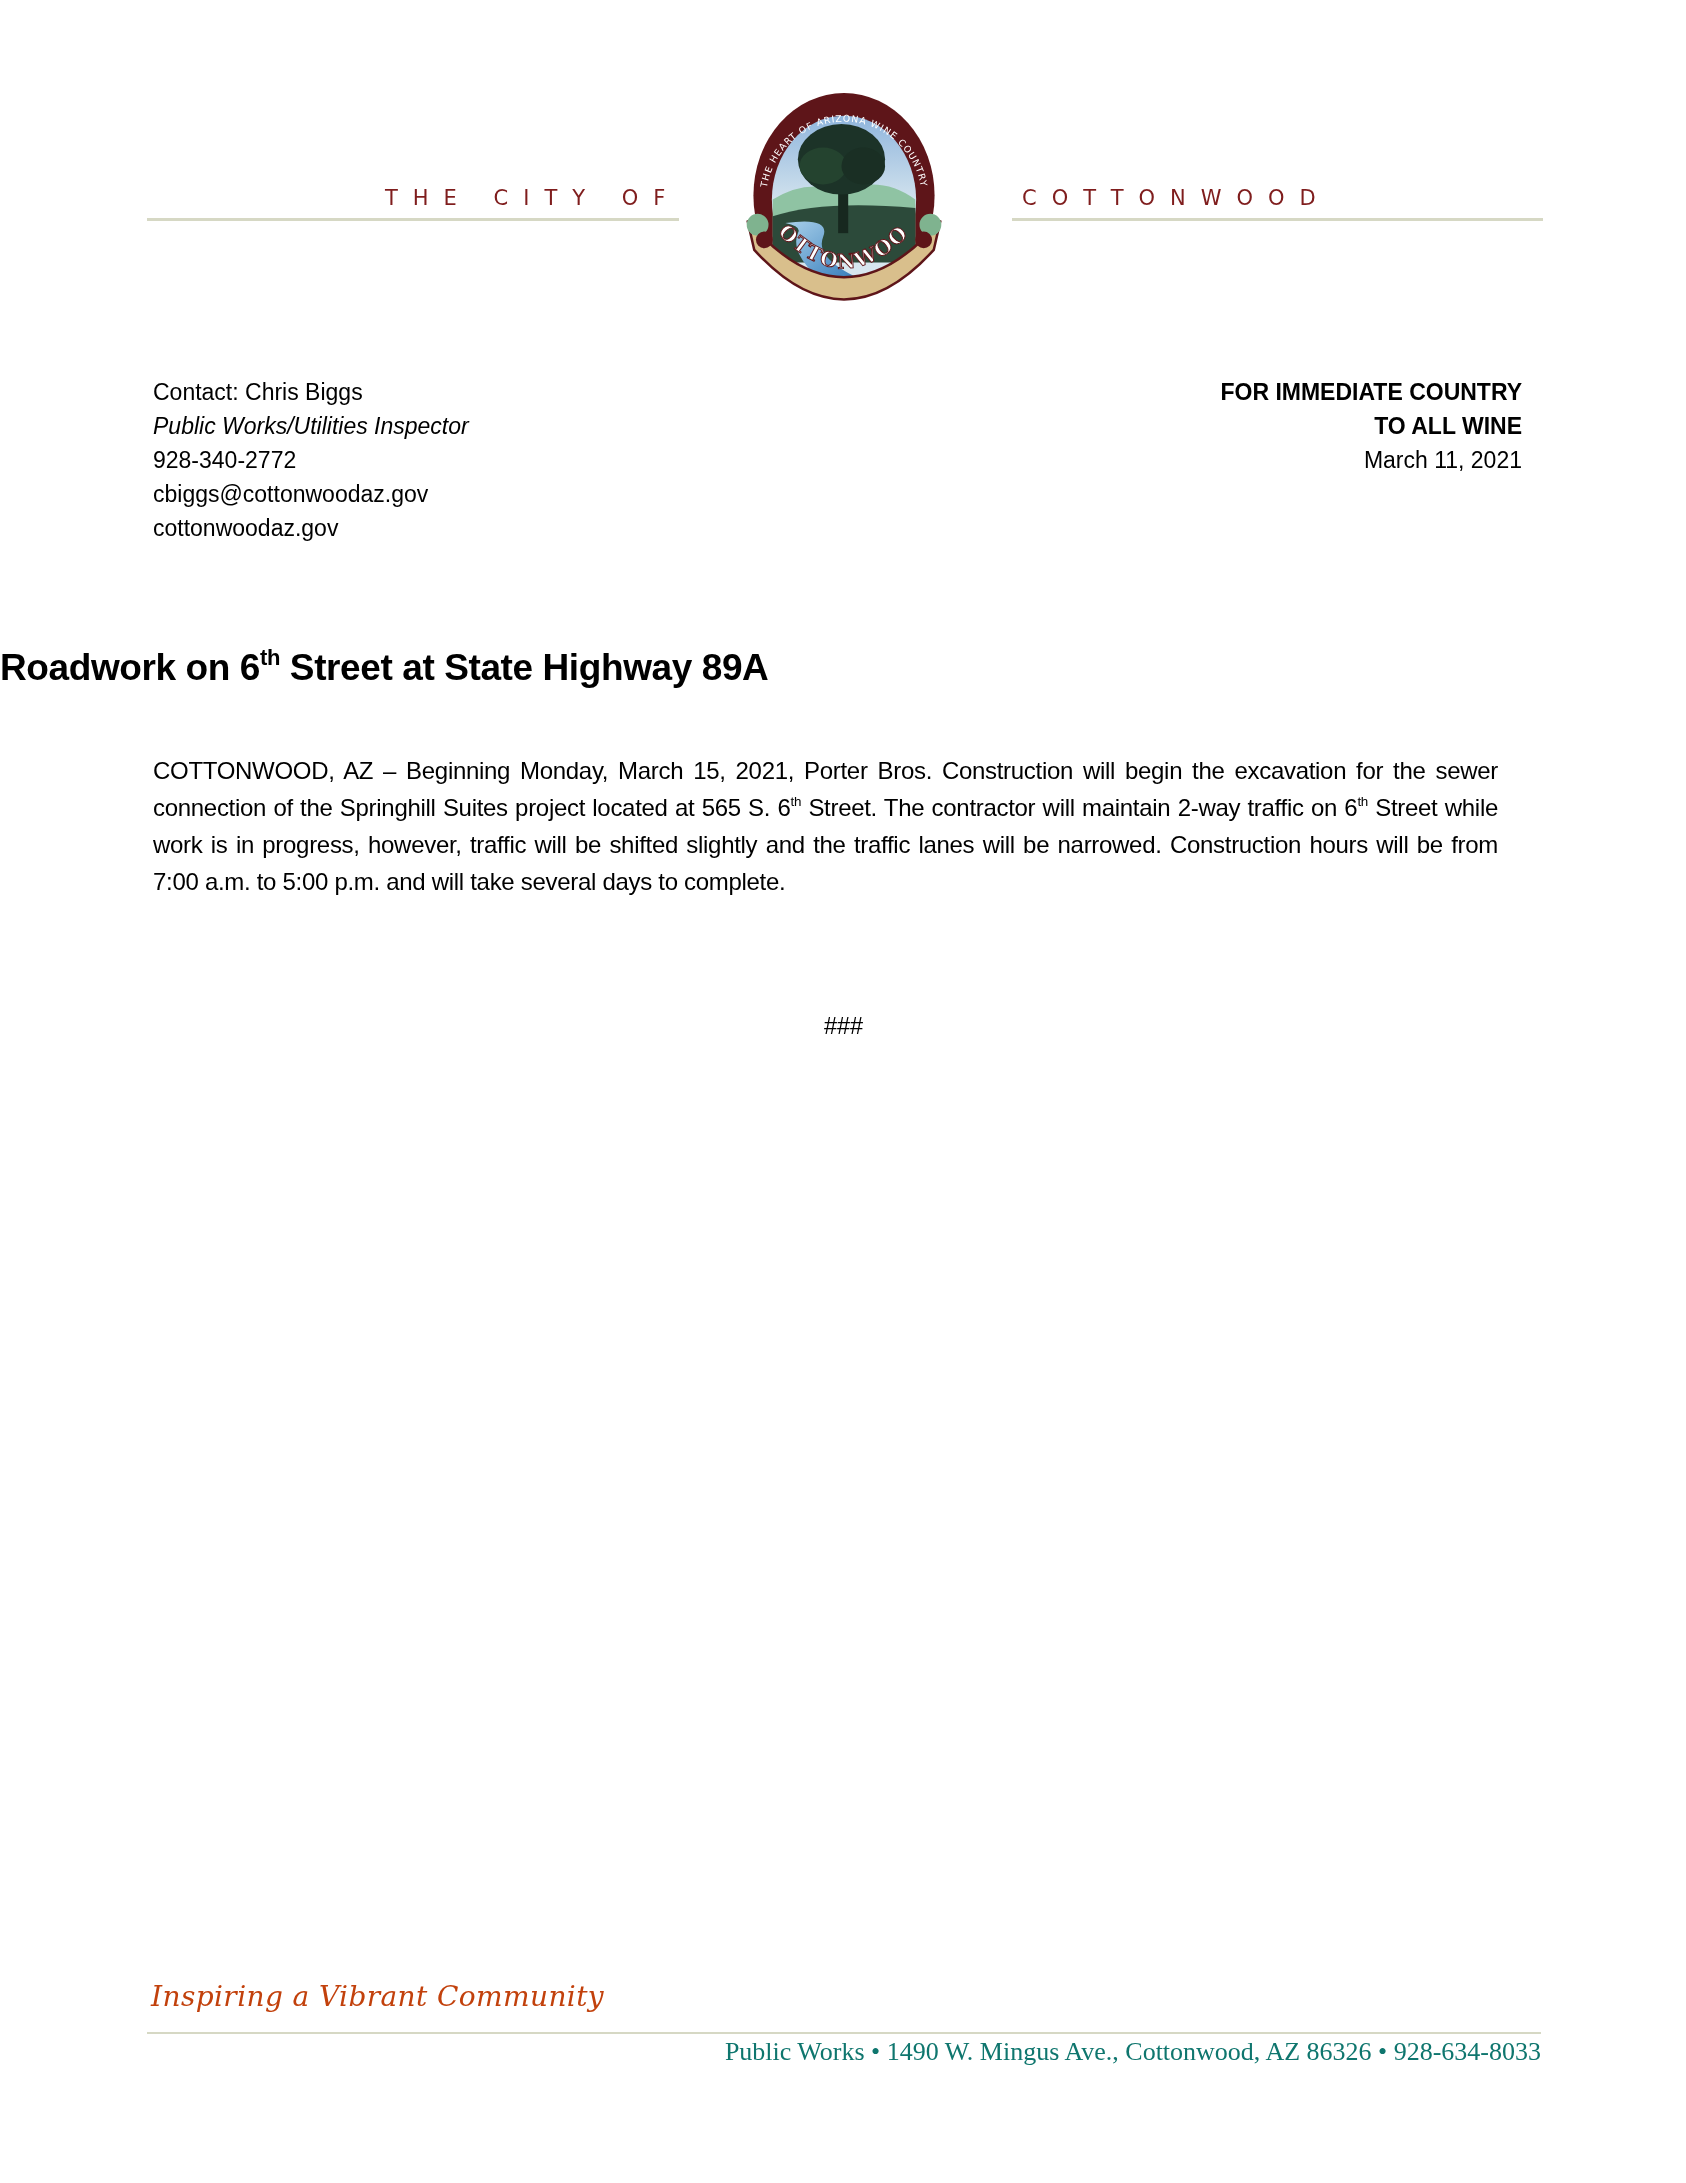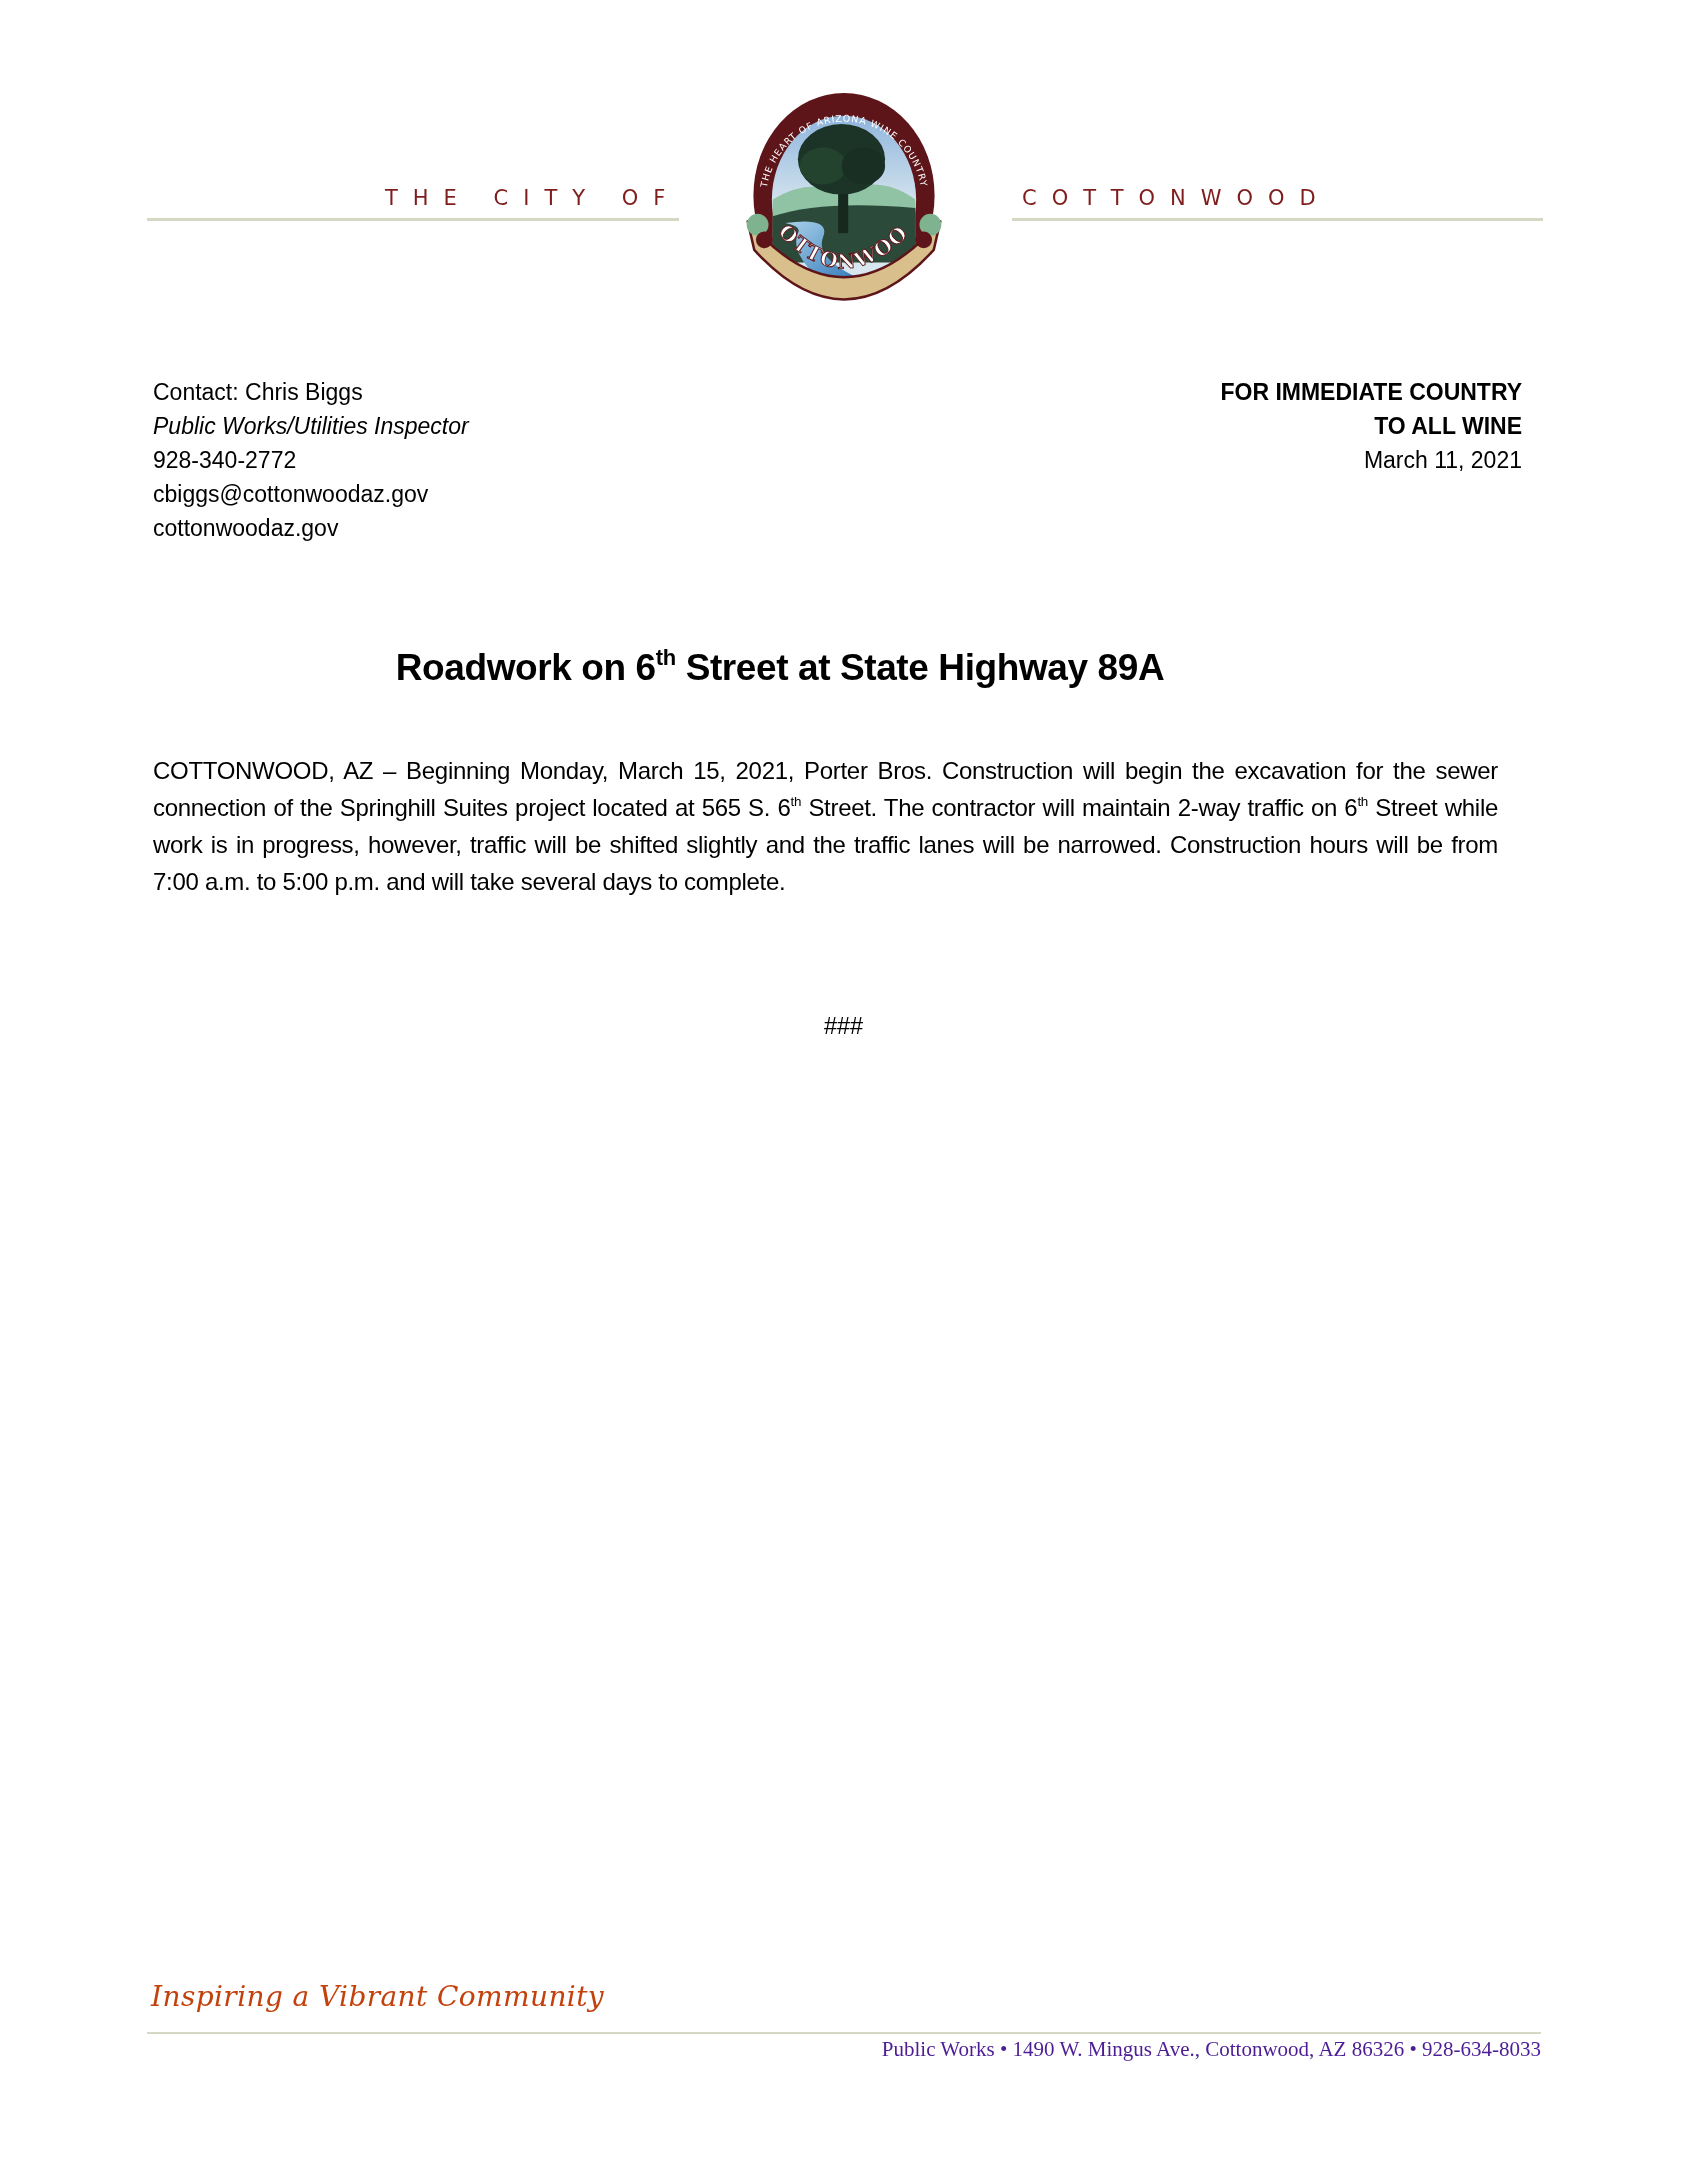--- a/index.html
+++ b/index.html
@@ -19,37 +19,37 @@
   .logo { position: absolute; left: 714px; top: 82px; width: 260px; height: 231px; }
 
   
   .contact { position: absolute; left: 153px; top: 375px; font-size: 23px; line-height: 34px; }
   .contact .b { font-weight: normal; }
   .contact .i { font-style: italic; }
   .release { position: absolute; right: 165px; top: 375px; font-size: 23px; line-height: 34px; text-align: right; }
   .release .b { font-weight: bold; }
 
   
-  .title { position: absolute; left: 0; width: 1560px; top: 647px; text-align: center;
+  .title { position: absolute; left: 0; width: 1560px; top: 647px; 
            font-size: 37px; font-weight: bold; letter-spacing: -0.4px; white-space: nowrap; }
   .title sup { font-size: 22px; vertical-align: 15px; line-height: 0; }
 
   
   .body-para { position: absolute; left: 153px; width: 1345px; top: 752px;
                font-size: 24px; line-height: 37px; text-align: justify; letter-spacing: -0.3px; }
   .body-para sup { font-size: 13.4px; vertical-align: 10px; line-height: 0; }
 
   .endmark { position: absolute; left: 0; width: 1687px; top: 1013px; text-align: center; font-size: 23.5px; }
 
   
   .slogan { position: absolute; left: 151px; top: 1980px; font-family: "DejaVu Serif", serif;
             font-style: italic; font-size: 28px; color: #c2410c; white-space: nowrap; letter-spacing: 0.4px; }
   .ftr-line { position: absolute; left: 147px; top: 2032px; width: 1394px; height: 1.7px; background: #d6d8c4; }
   .ftr-addr { position: absolute; right: 146px; top: 2037px; font-family: "Liberation Serif", serif;
-              font-size: 21px; color: #4c1d95; white-space: nowrap; }
+              font-size: 26px; color: #0f766e; white-space: nowrap; }
 </style>
 </head>
 <body>
 
 <div class="hdr-text hdr-left">THE CITY OF</div>
 <div class="hdr-line left"></div>
 
 <div class="logo">
   <svg width="260" height="231" viewBox="0 0 310 275">
     <defs>

